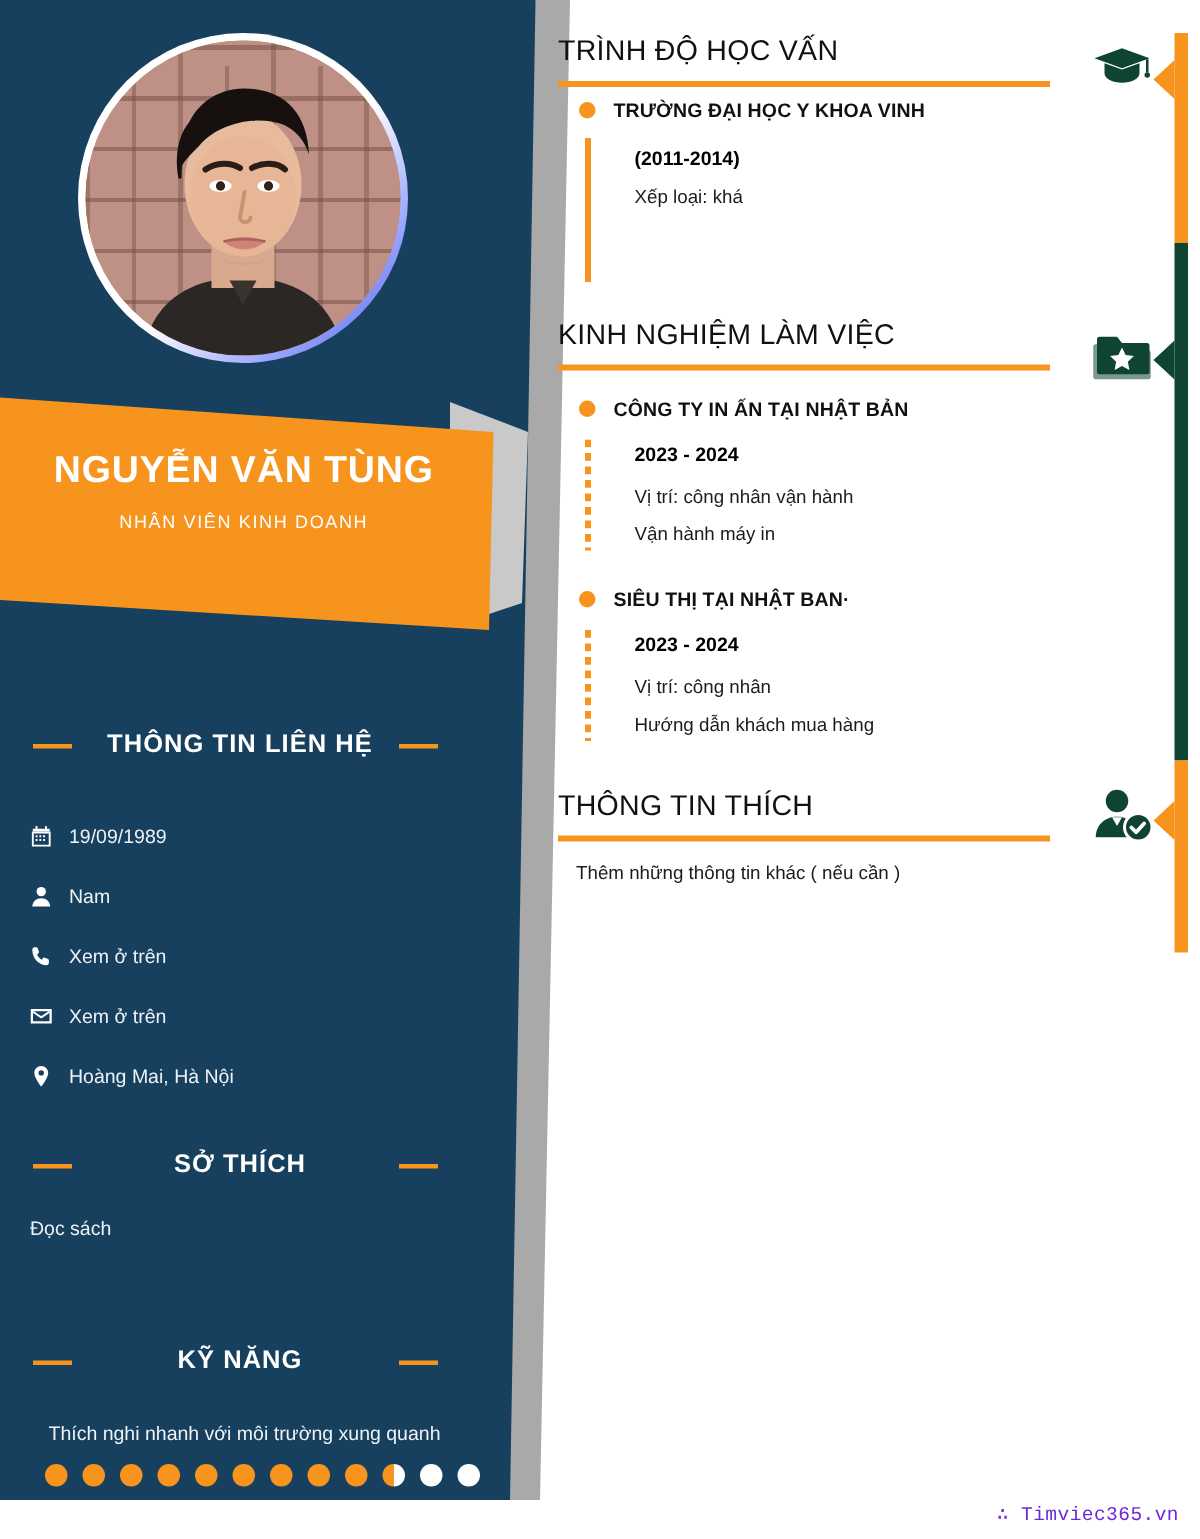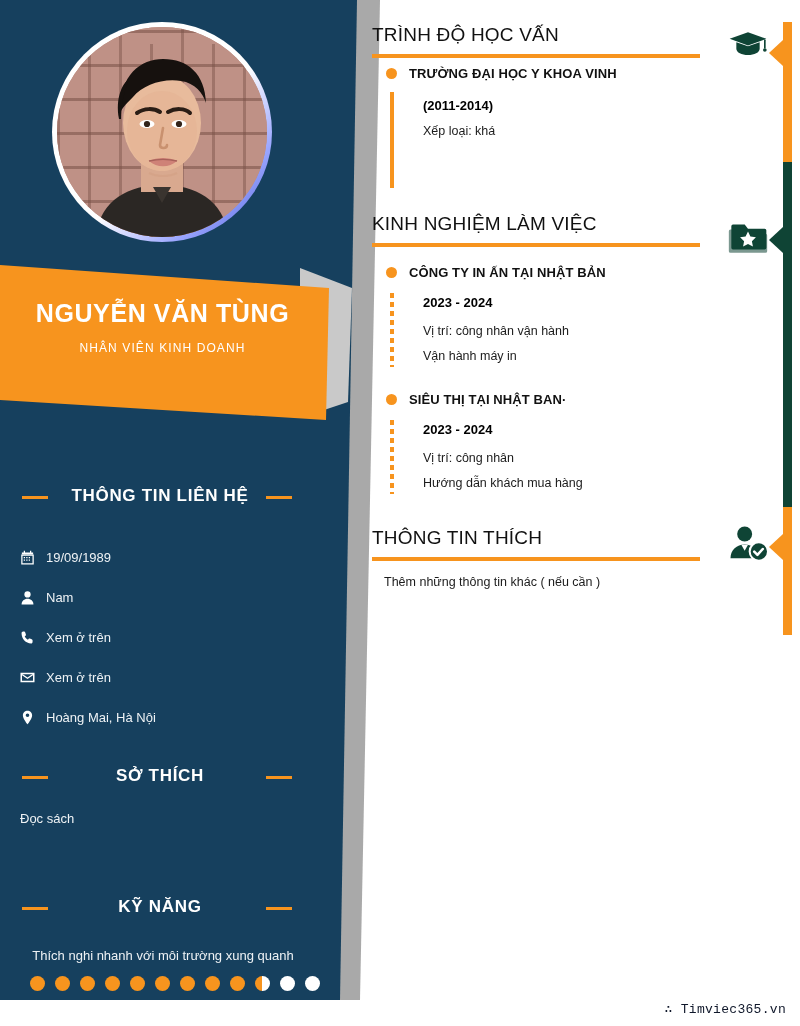--- a/index.html
+++ b/index.html
@@ -285,21 +285,21 @@
   }
   .arrow-orange { border-right: 14px solid #F7941E; }
   .arrow-green  { border-right: 14px solid #0F4435; }
 
   .footer {
     position: absolute;
     right: 14px;
     bottom: 9px;
     font-family: "Liberation Mono", "DejaVu Sans Mono", monospace;
     font-size: 13px;
-    color: #0f172a;
+    color: #6d28d9;
     letter-spacing: 0.3px;
   }
 </style>
 </head>
 <body>
 
 <div id="page">
 
   <svg class="shape-layer" viewBox="0 0 800 1026" width="800" height="1026">
 

